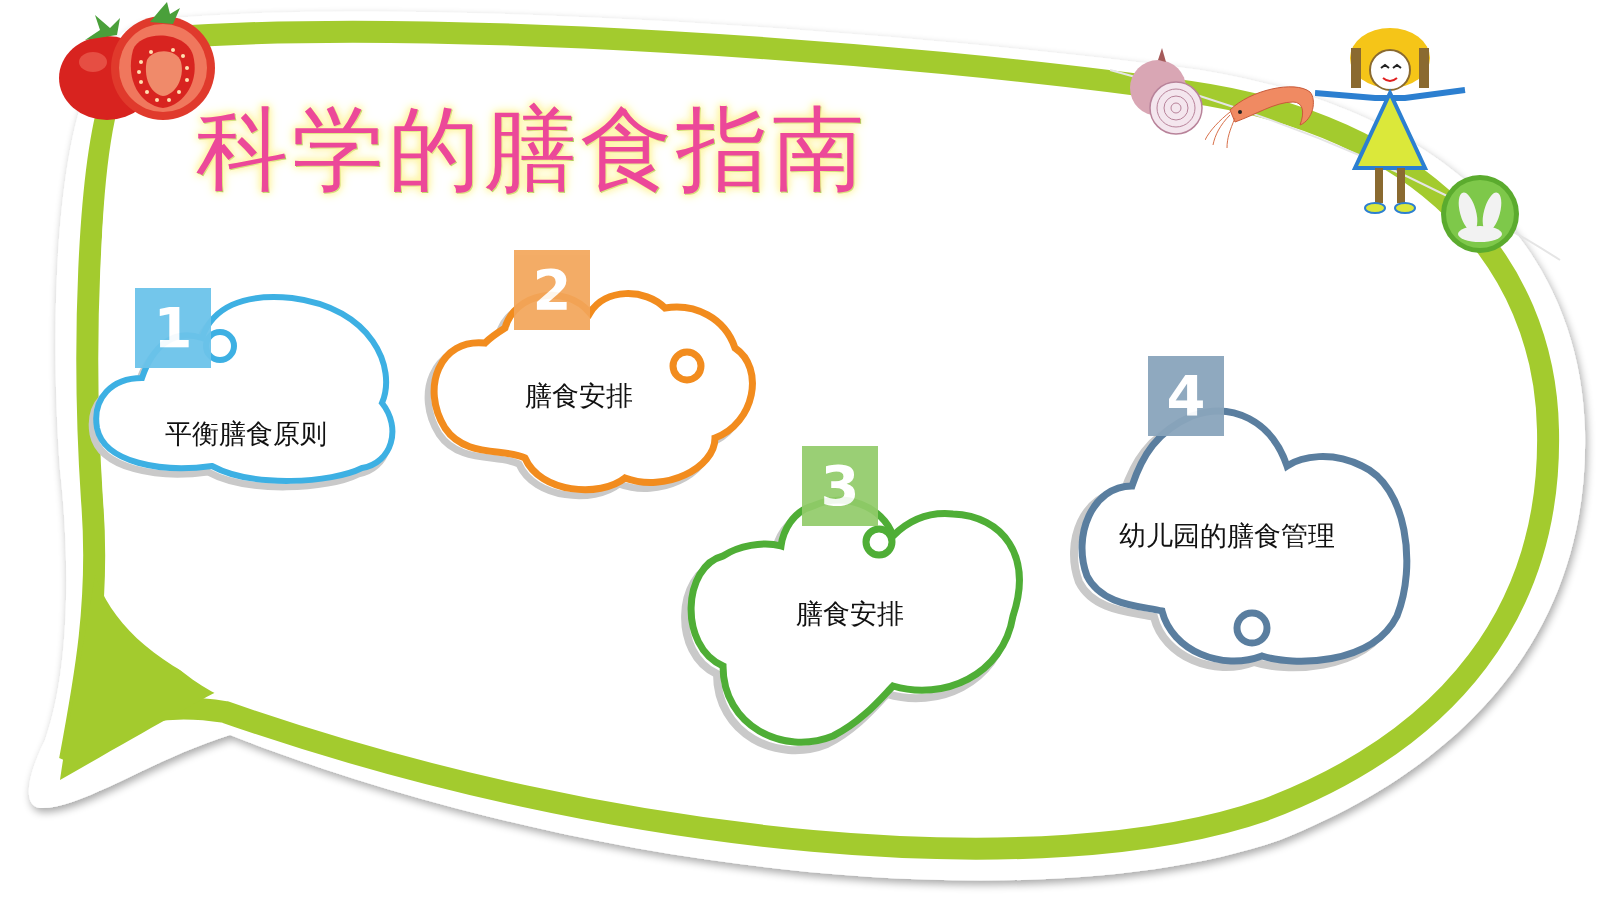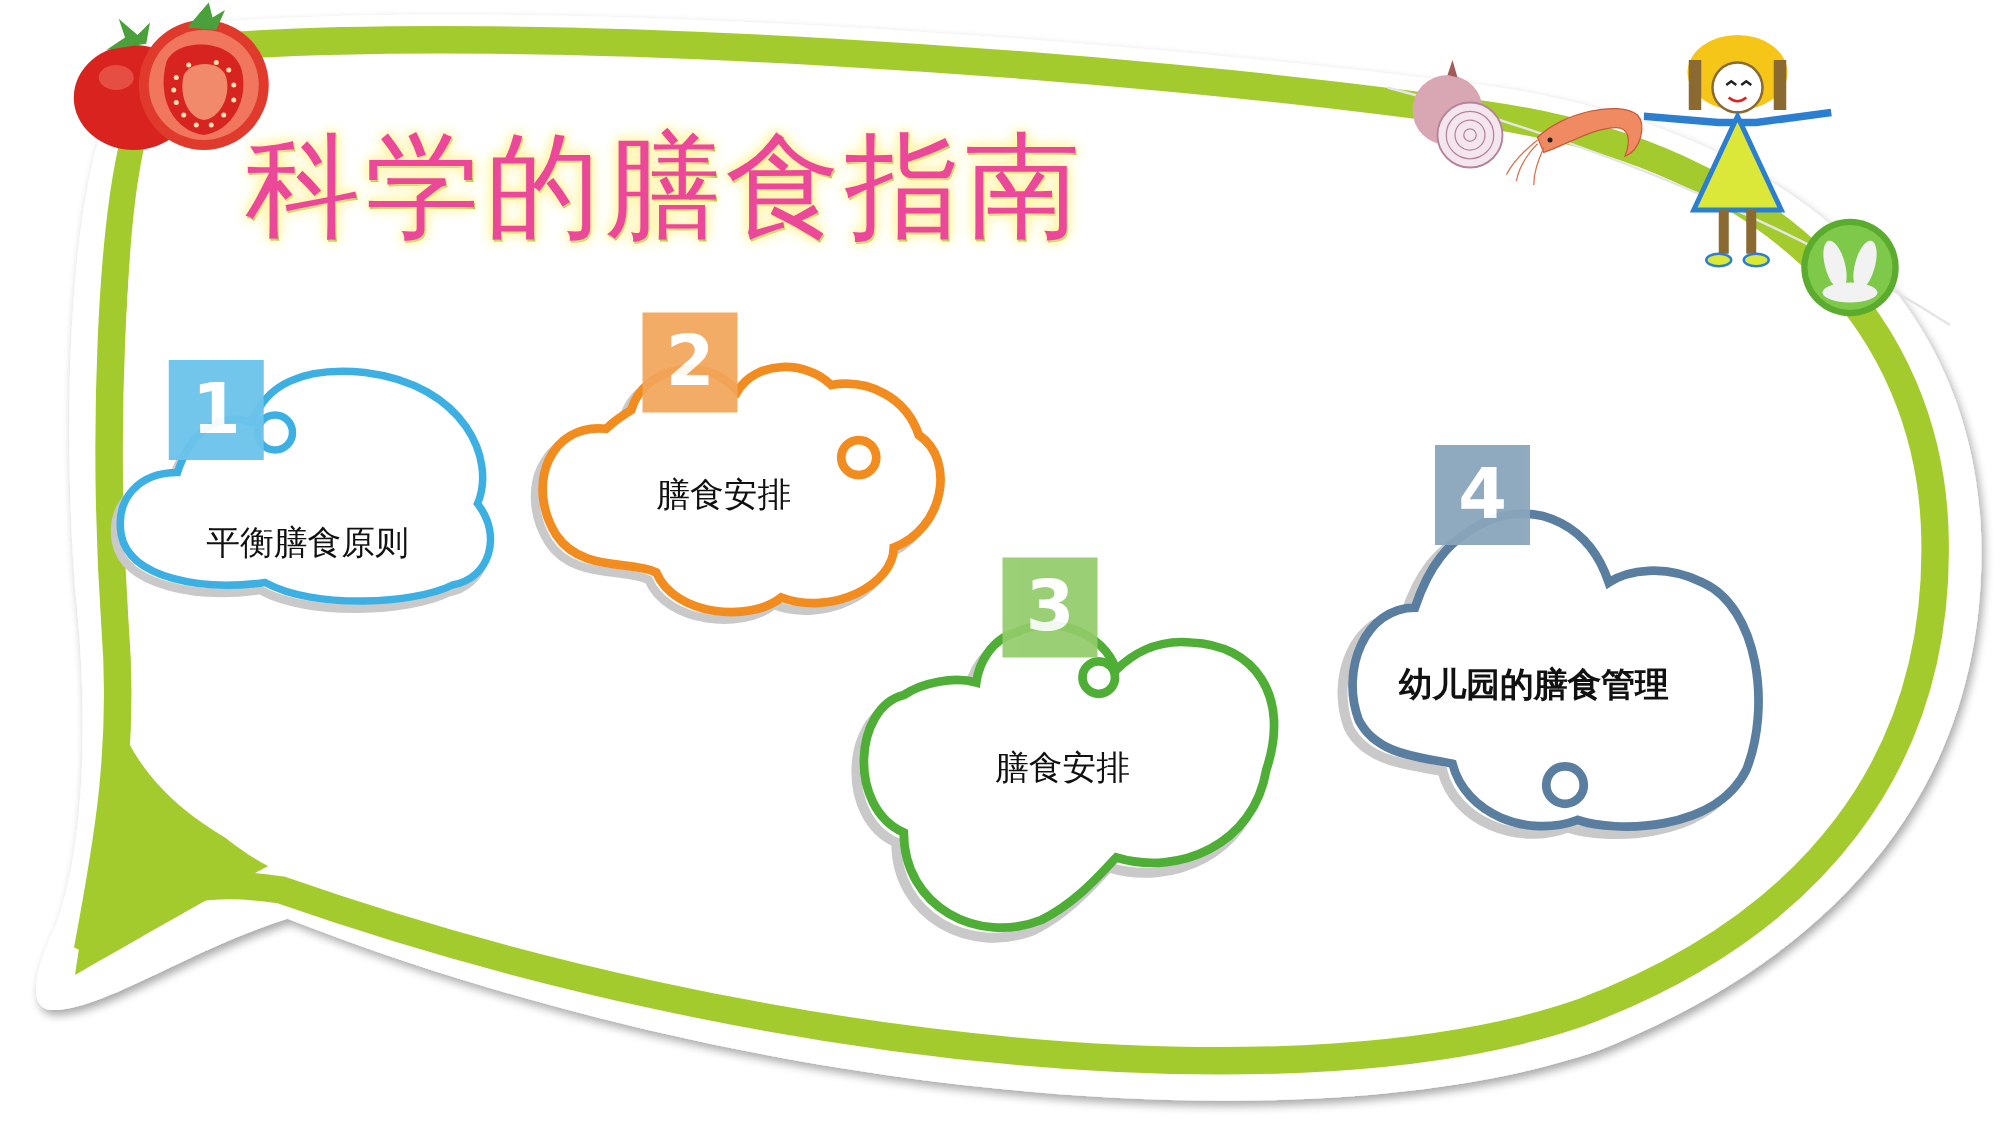--- a/index.html
+++ b/index.html
@@ -157,16 +157,16 @@
     <div class="cloud-label" style="left:113px;top:150px;">膳食安排</div>
   </div>
 
   <div class="cloud" style="left:1072px;top:356px;width:345px;height:320px;">
     <svg width="345" height="320" viewBox="0 0 345 320">
       <path d="M60,130 C20,130 0,180 15,220 C30,250 70,250 90,255 C100,295 150,315 190,300 C220,310 300,310 325,260 C345,210 335,130 290,110 C260,95 230,100 215,110 C200,65 160,45 120,60 C85,75 70,100 60,130 Z" fill="#fff" stroke="#c9c9c9" stroke-width="8" transform="translate(-8,6)"></path>
       <path d="M60,130 C20,130 0,180 15,220 C30,250 70,250 90,255 C100,295 150,315 190,300 C220,310 300,310 325,260 C345,210 335,130 290,110 C260,95 230,100 215,110 C200,65 160,45 120,60 C85,75 70,100 60,130 Z" fill="#fff" stroke="#5a7e9f" stroke-width="7"></path>
       <circle cx="180" cy="272" r="15" fill="none" stroke="#5a7e9f" stroke-width="7"></circle>
     </svg>
     <div class="badge" style="left:76px;top:0px;background:#8aa5bc;opacity:0.95;">4</div>
-    <div class="cloud-label" style="left:47px;top:174px;font-weight:bold;">幼儿园的膳食管理</div>
+    <div class="cloud-label" style="left:47px;top:162px;">幼儿园的膳食管理</div>
   </div>
 
 </div>
 
 </body></html>

